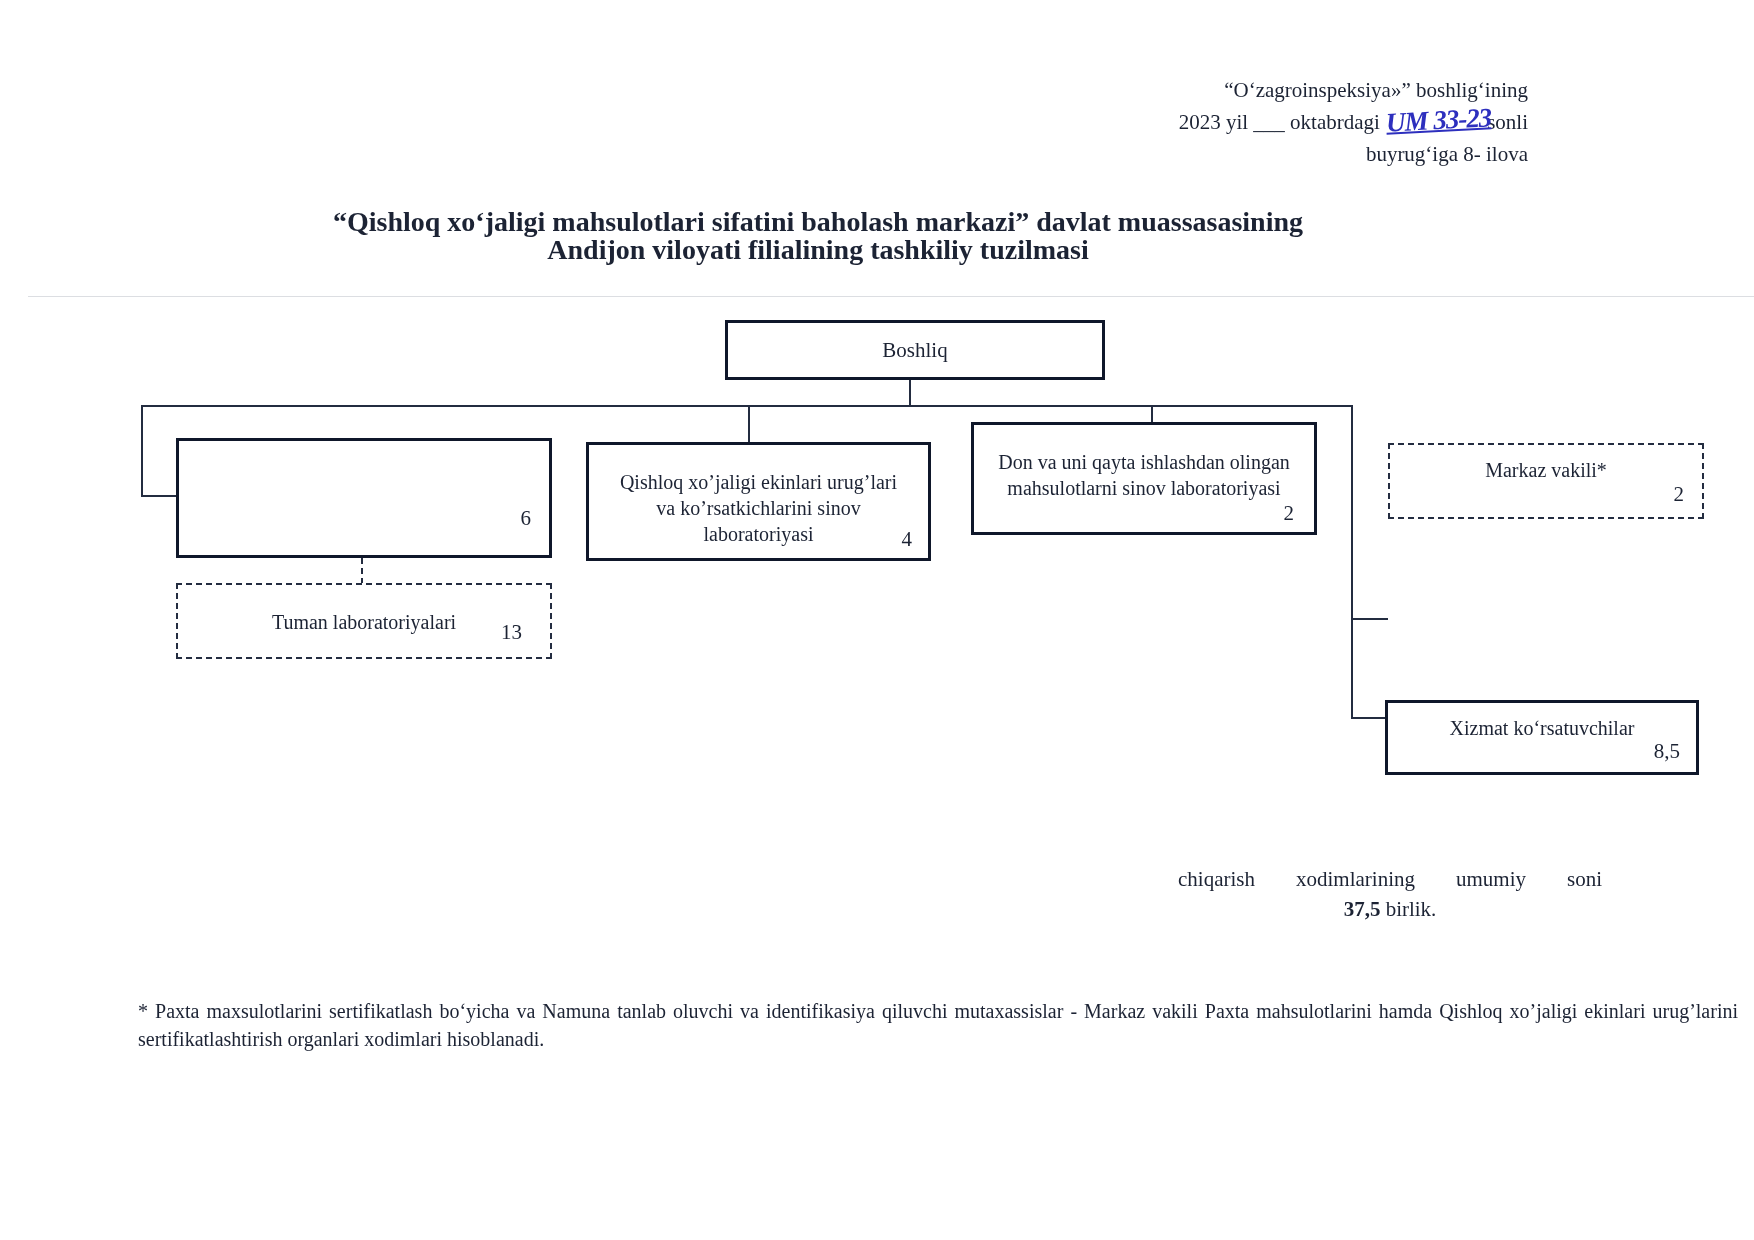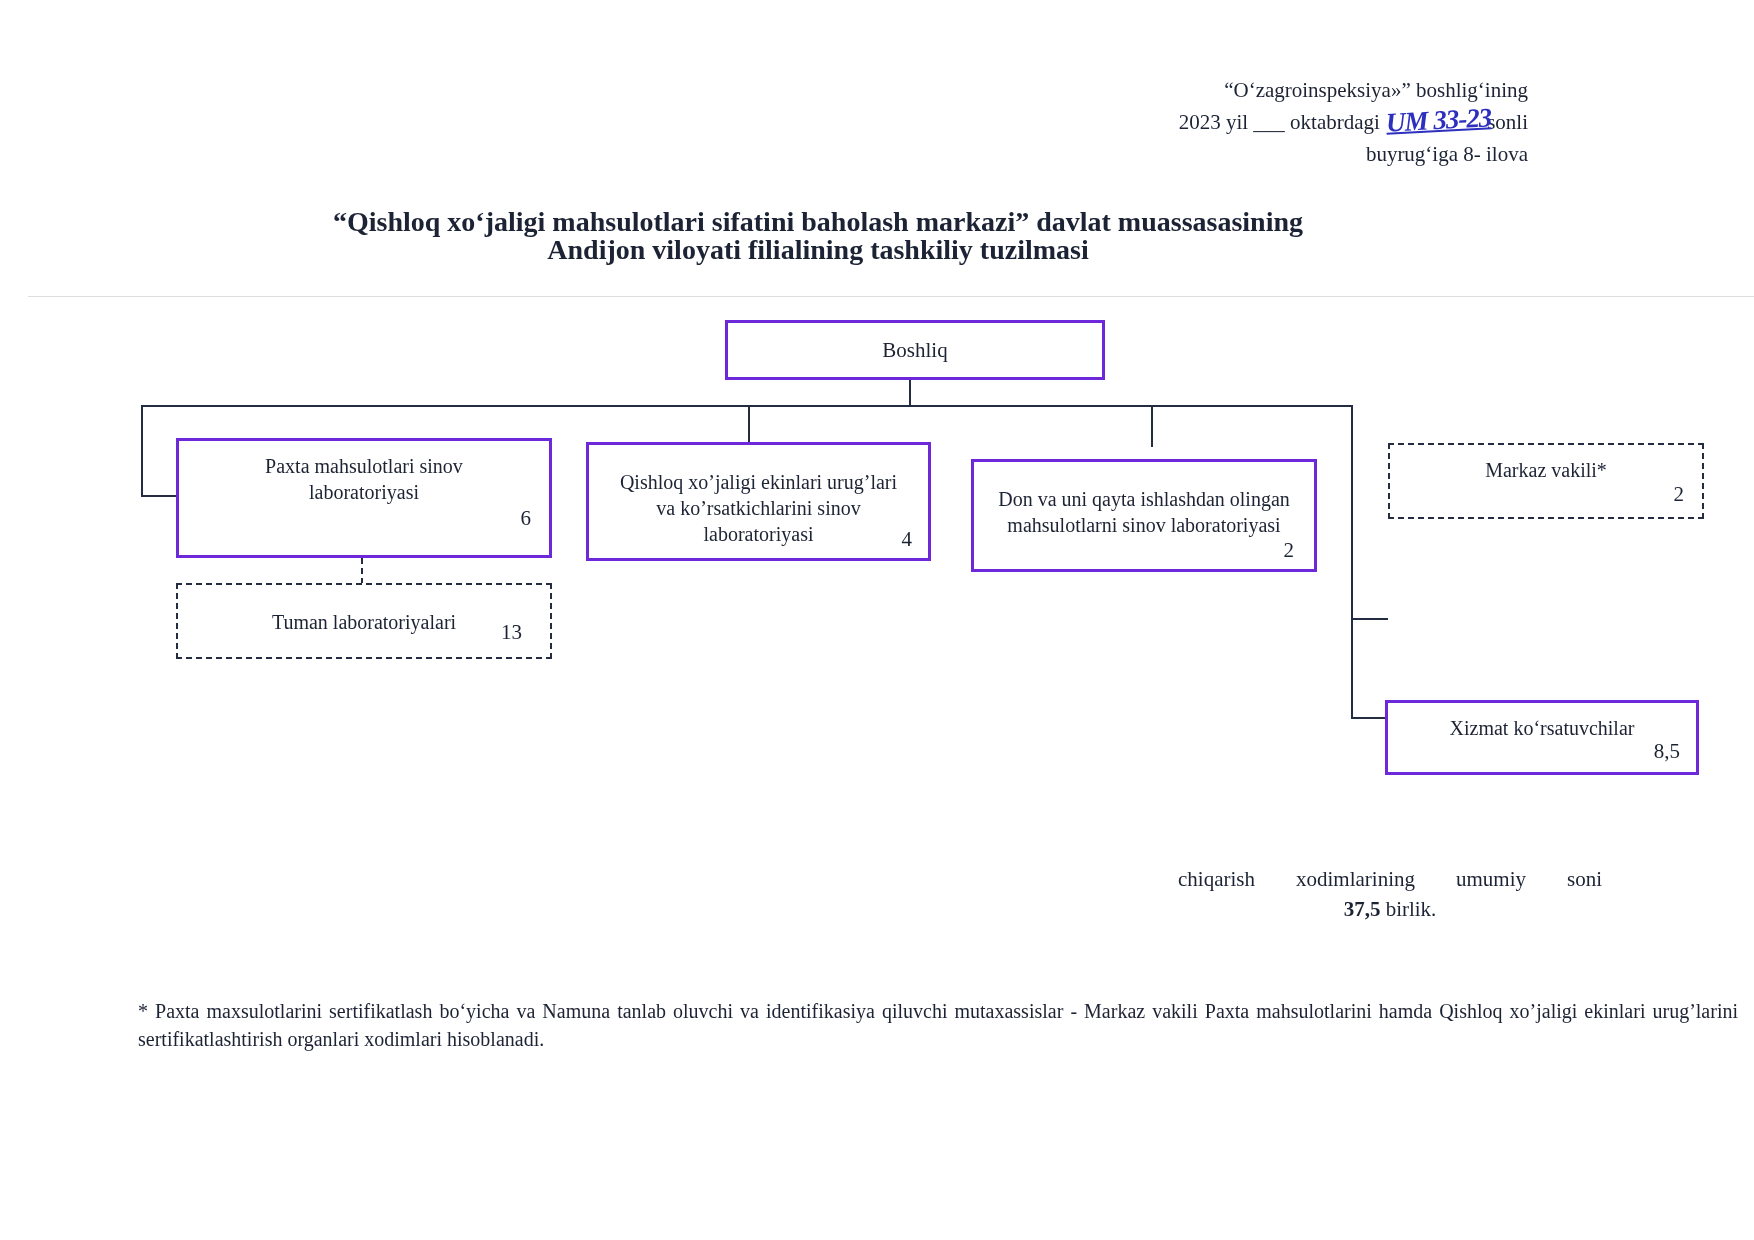--- a/index.html
+++ b/index.html
@@ -17,21 +17,21 @@
   }
   
   .doc-title{position:absolute;top:208px;left:10px;width:1560px;text-align:center;
     font-size:28px;font-weight:bold;line-height:28px;}
   
   .page-rule{position:absolute;top:296px;left:0;width:1754px;height:1px;background:#dcdee2;}
   
   .conn{position:absolute;background:#232c40;}
   .conn-dashed{position:absolute;width:0;border-left:2px dashed #232c40;}
   
-  .node{position:absolute;border:3px solid #6d28d9;background:#ffffff;
+  .node{position:absolute;border:3px solid #0f172a;background:#ffffff;
     font-size:20px;line-height:26px;text-align:center;}
   .node.dashed{border:2px dashed #232c40;}
   .node .label{margin:0 auto;padding-top:24px;}
   .node .count{position:absolute;font-size:21px;}
   .node-boshliq{display:flex;align-items:center;justify-content:center;font-size:21px;}
   .lbl-paxta{max-width:300px;padding-top:12px!important;}
   .lbl-qishloq{max-width:292px;}
   .lbl-don{max-width:300px;}
   .lbl-yetakchi{max-width:286px;}
   .lbl-markaz{padding-top:12px!important;}
@@ -76,35 +76,34 @@
   <div class="conn" style="left:1323px;top:405px;width:2px;height:314px;"></div>
   <div class="conn" style="left:1323px;top:618px;width:37px;height:2px;"></div>
   <div class="conn" style="left:1323px;top:717px;width:36px;height:2px;"></div>
   <div class="conn-dashed" style="left:333px;top:558px;height:26px;"></div>
 
   <div class="node node-boshliq" style="left:697px;top:320px;width:374px;height:54px;">
     <span class="label" style="padding-top:0;">Boshliq</span>
   </div>
 
   <div class="node" style="left:148px;top:438px;width:370px;height:114px;">
-    <div class="label lbl-paxta">Paxta mahsulotlari sinov laboratoriyasi</div>
     <div class="count" style="right:18px;bottom:24px;">6</div>
   </div>
 
   <div class="node dashed" style="left:148px;top:583px;width:372px;height:72px;">
     <div class="label">Tuman laboratoriyalari</div>
     <div class="count" style="right:28px;bottom:12px;">13</div>
   </div>
 
   <div class="node" style="left:558px;top:442px;width:339px;height:113px;">
     <div class="label lbl-qishloq">Qishloq xo’jaligi ekinlari urug’lari va ko’rsatkichlarini sinov laboratoriyasi</div>
     <div class="count" style="right:16px;bottom:6px;">4</div>
   </div>
 
-  <div class="node" style="left:943px;top:459px;width:340px;height:107px;">
+  <div class="node" style="left:943px;top:422px;width:340px;height:107px;">
     <div class="label lbl-don">Don va uni qayta ishlashdan olingan mahsulotlarni sinov laboratoriyasi</div>
     <div class="count" style="right:20px;bottom:6px;">2</div>
   </div>
 
   <div class="node dashed" style="left:1360px;top:443px;width:312px;height:72px;">
     <div class="label lbl-markaz">Markaz vakili*</div>
     <div class="count" style="right:18px;bottom:10px;">2</div>
   </div>
 
 

